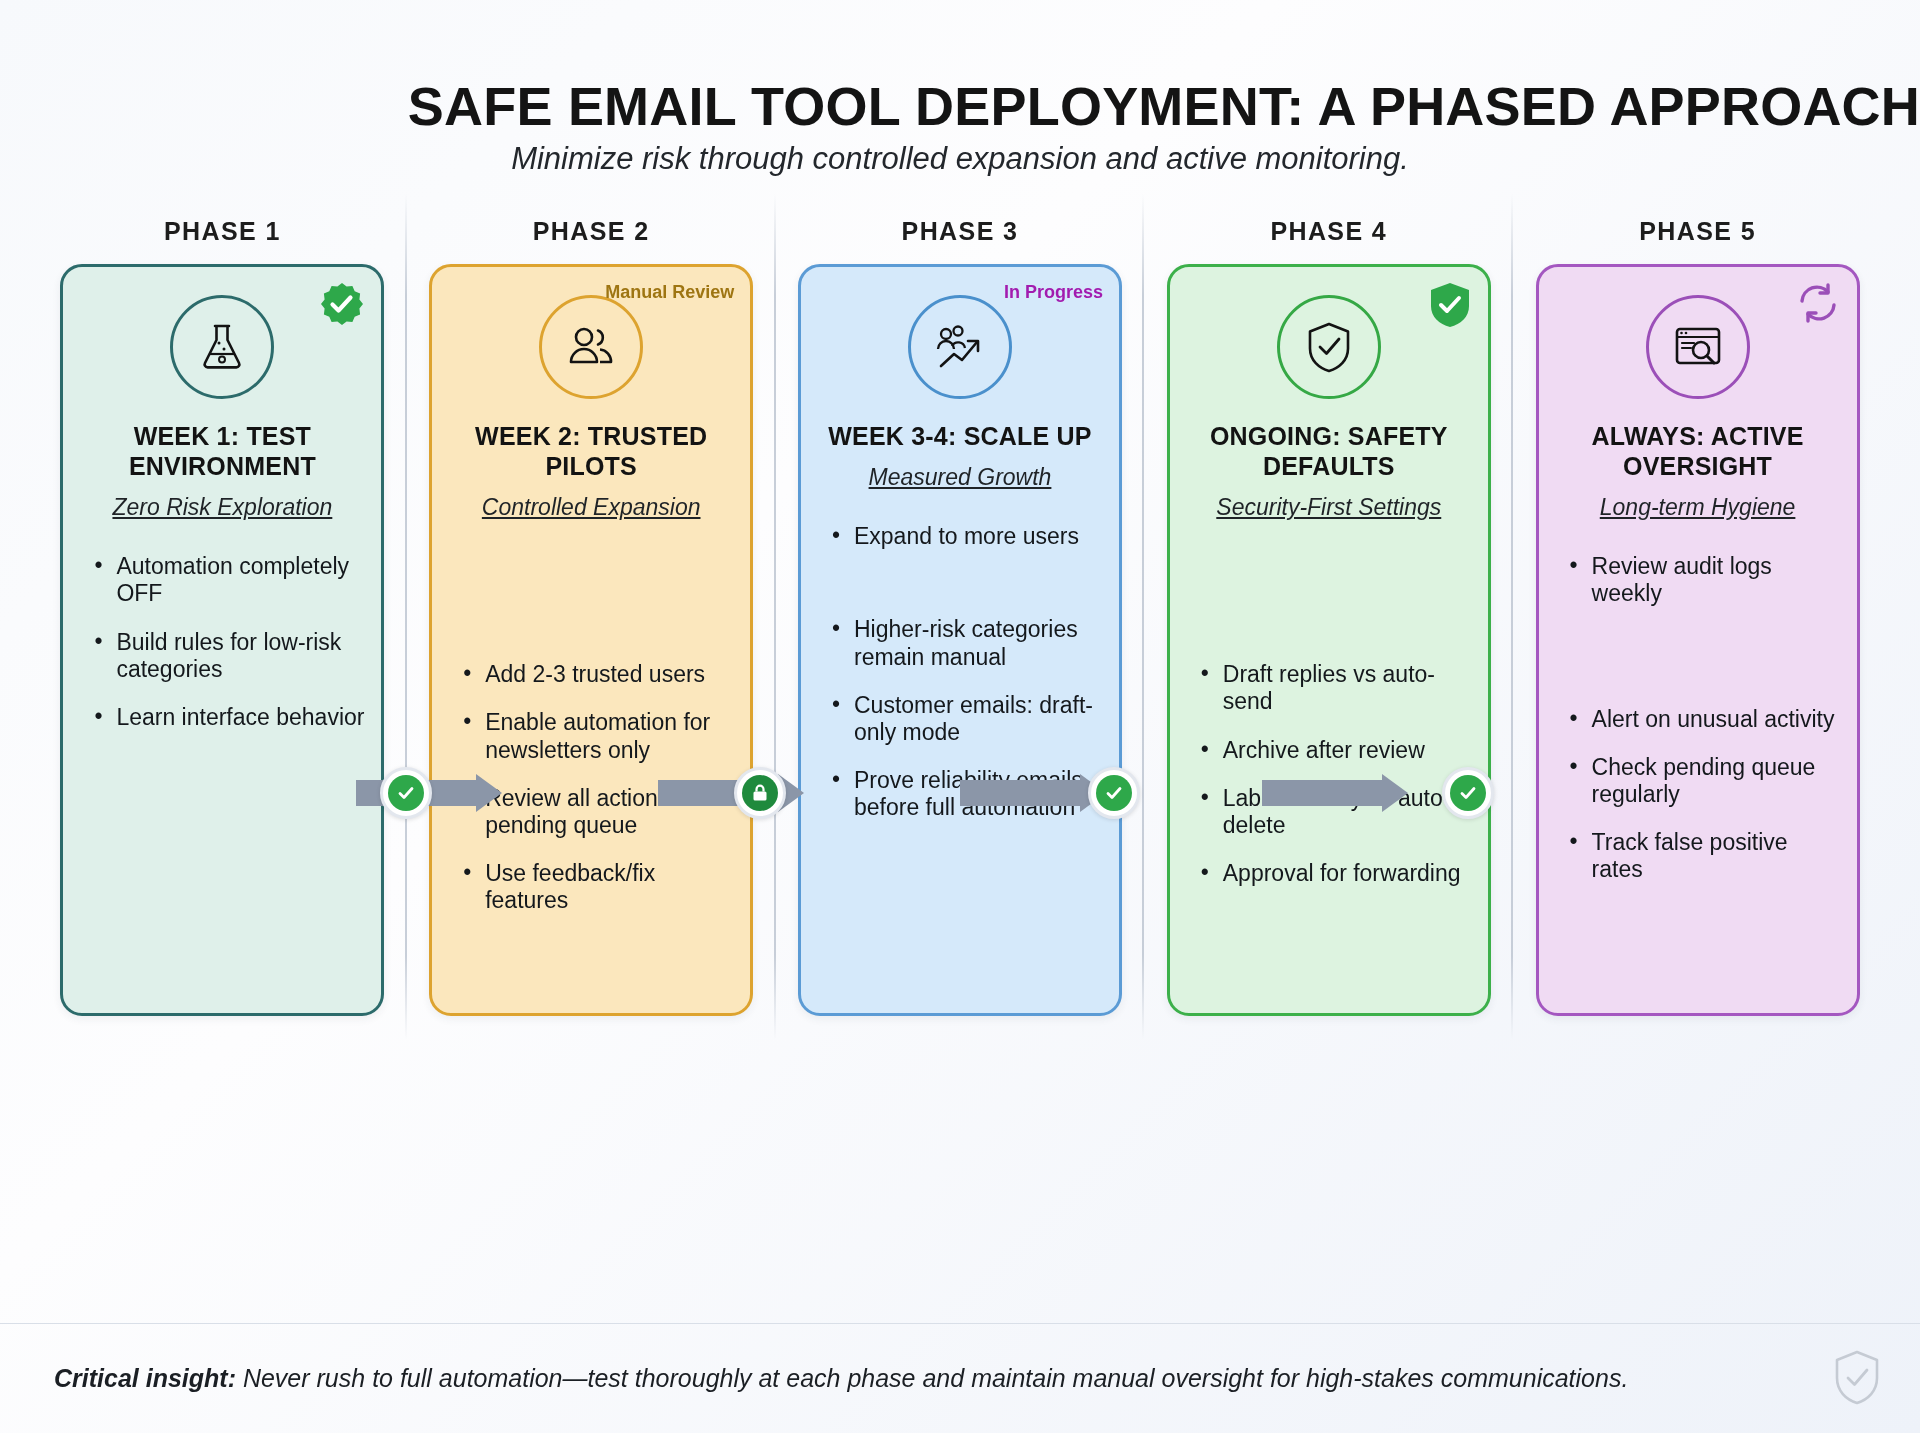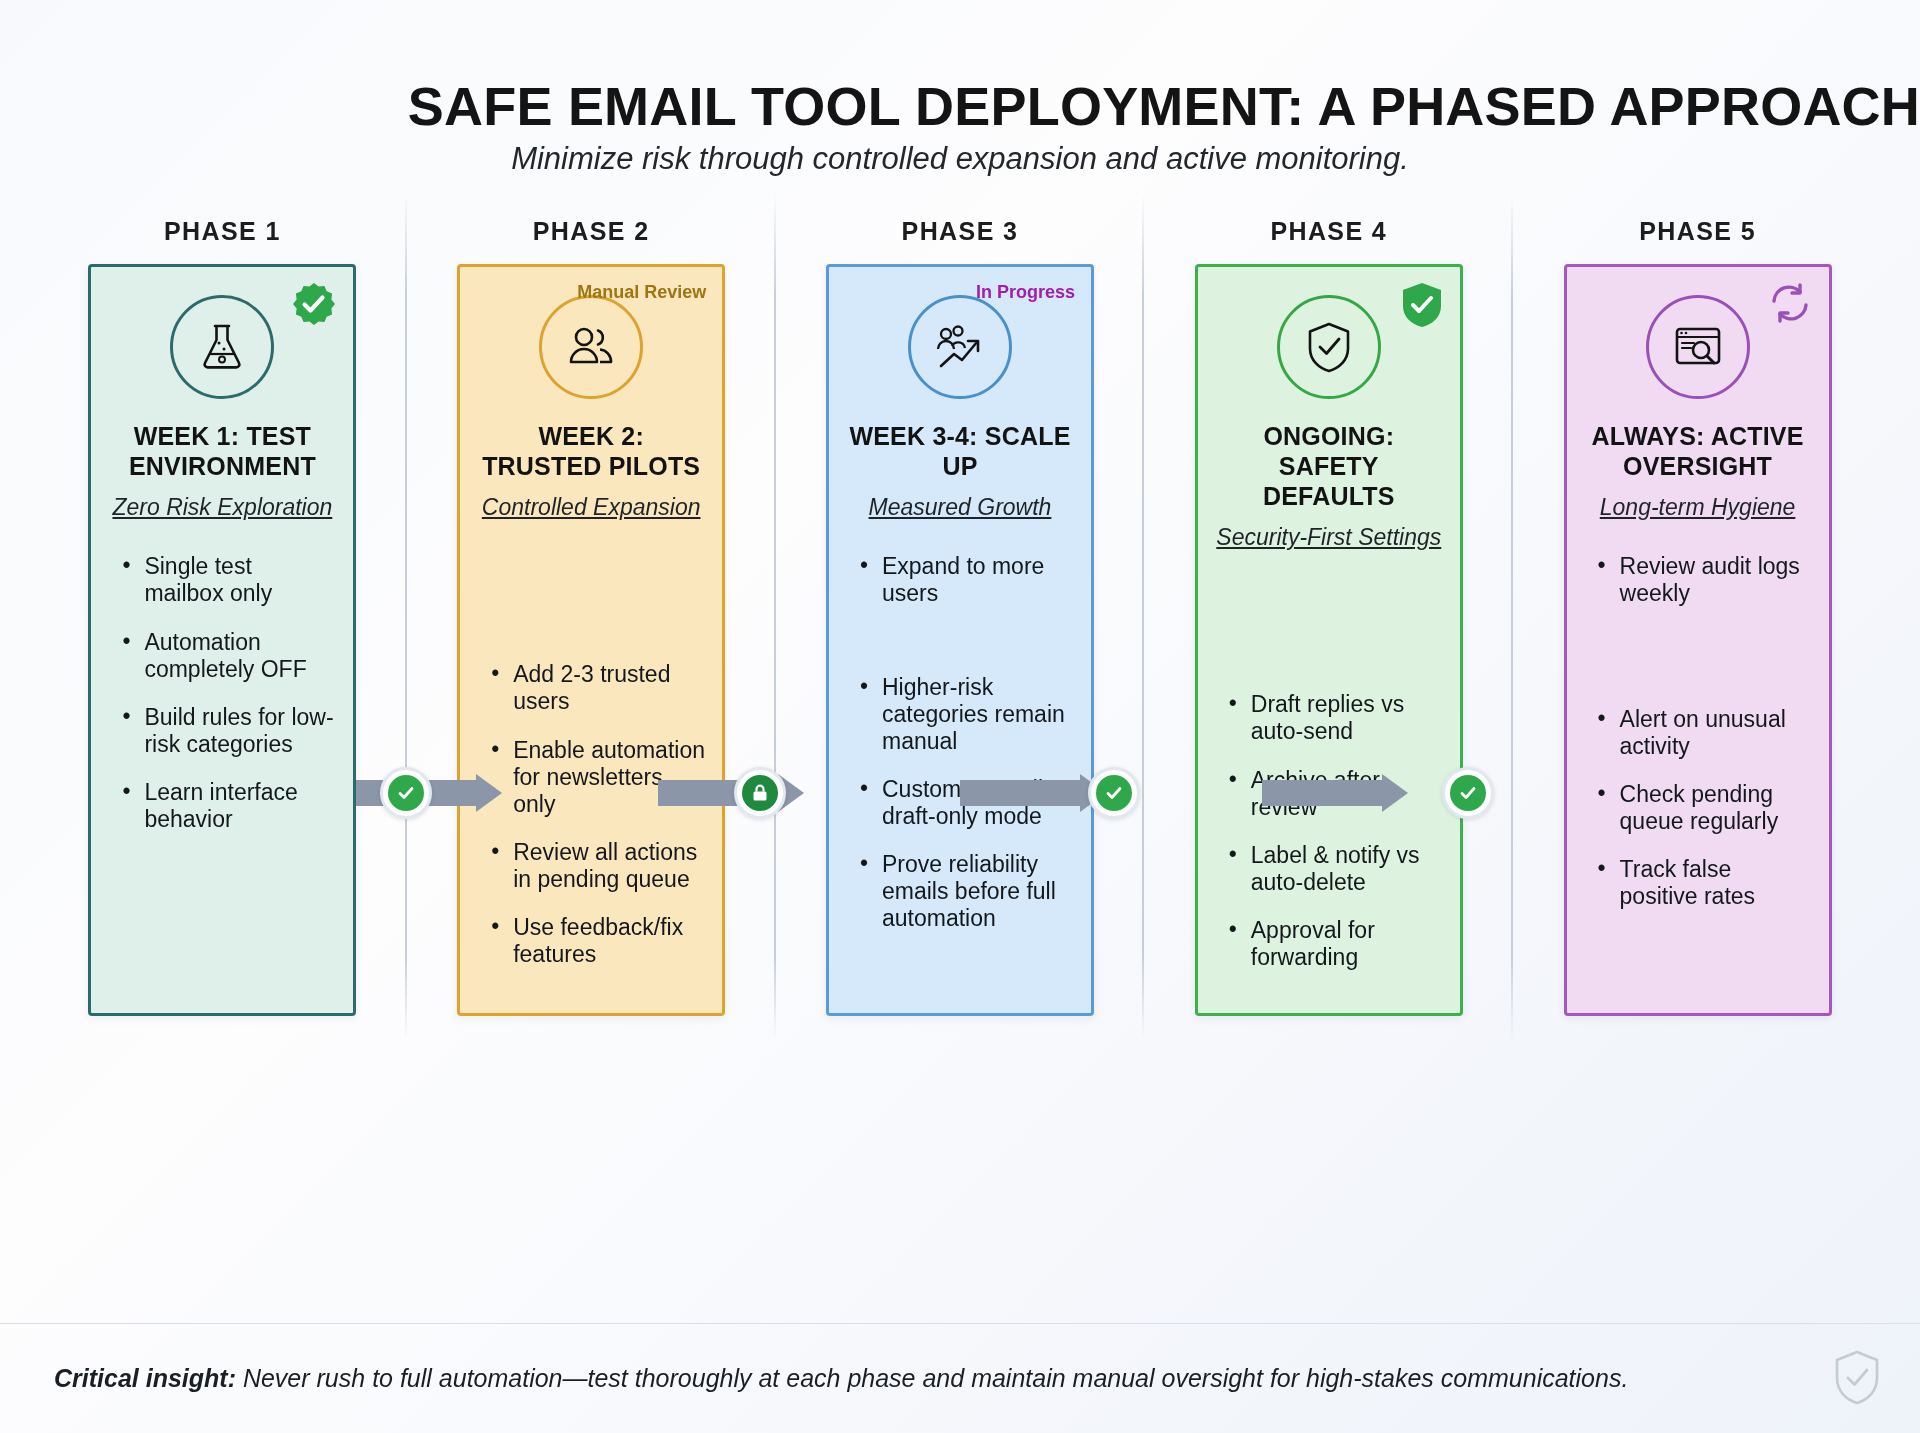--- a/index.html
+++ b/index.html
@@ -76,22 +76,22 @@
     content: "";
     position: absolute;
     left: -2px;
     top: -70px;
     bottom: -24px;
     width: 2px;
     background: linear-gradient(to bottom, rgba(190,198,210,0) 0%, rgba(190,198,210,0.85) 12%, rgba(190,198,210,0.85) 90%, rgba(190,198,210,0) 100%);
   }
 
   .card {
-    width: 268px;
-    border-radius: 4px;
+    width: 324px;
+    border-radius: 22px;
     border: 3px solid;
     position: relative;
     padding: 28px 16px 20px 16px;
     display: flex;
     flex-direction: column;
     align-items: center;
     box-shadow: 0 3px 9px rgba(40,50,70,0.07);
   }
 
   .icon-circle {
@@ -311,21 +311,20 @@
           <path d="M22 8 h14 M23.5 8 v14 L12 45 a3 3 0 0 0 2.6 4.4 h28.8 A3 3 0 0 0 46 45 L34.5 22 V8" stroke="#131313" stroke-width="2.6" fill="none" stroke-linecap="round" stroke-linejoin="round"></path>
           <path d="M16.5 36 h25" stroke="#131313" stroke-width="2.2" fill="none"></path>
           <circle cx="29" cy="41.5" r="3" stroke="#131313" stroke-width="2" fill="none"></circle>
           <circle cx="26" cy="25" r="1.5" fill="#131313"></circle>
           <circle cx="31" cy="31" r="1.5" fill="#131313"></circle>
         </svg>
       </div>
       <div class="card-title">WEEK 1: TEST ENVIRONMENT</div>
       <div class="card-tagline">Zero Risk Exploration</div>
       <ul class="bullets">
-        <li>Single test mailbox only</li>
         <li>Automation completely OFF</li>
         <li>Build rules for low-risk categories</li>
         <li>Learn interface behavior</li>
       </ul>
     </div>
   </div>
 
   <div class="column">
     <div class="card p2">
       <div class="corner-text-badge">Manual Review</div>

